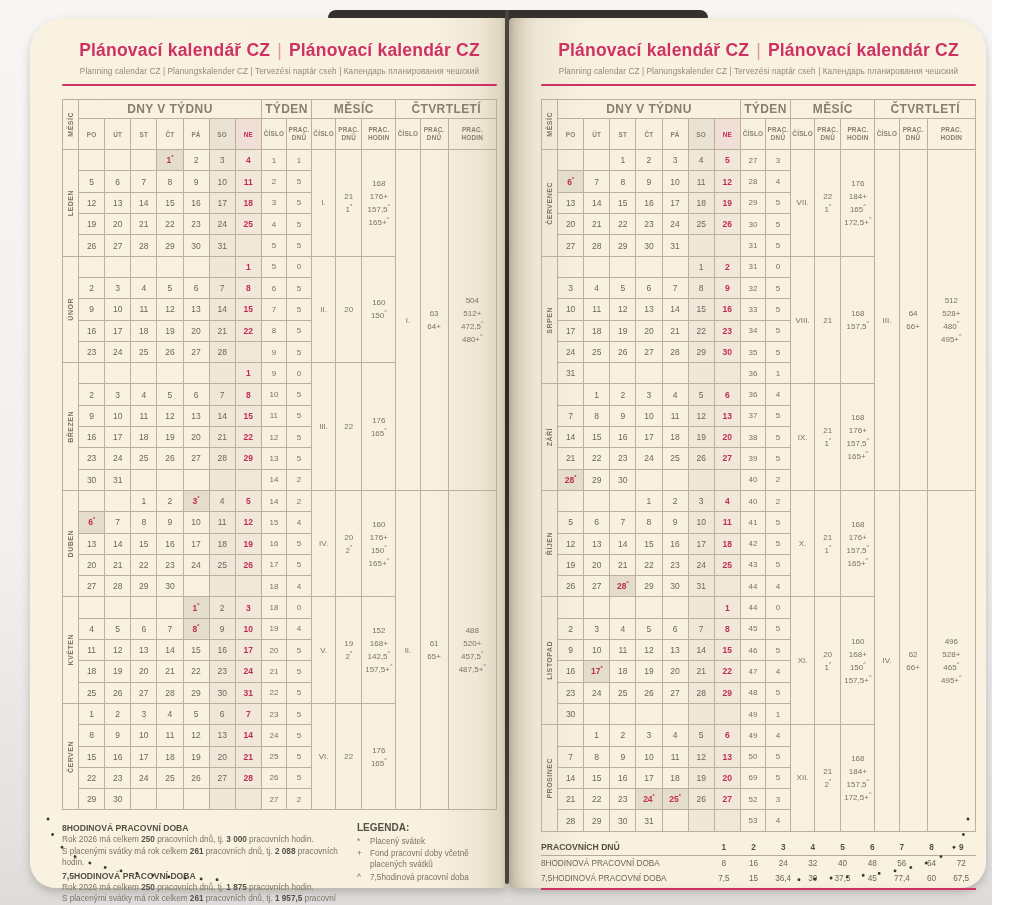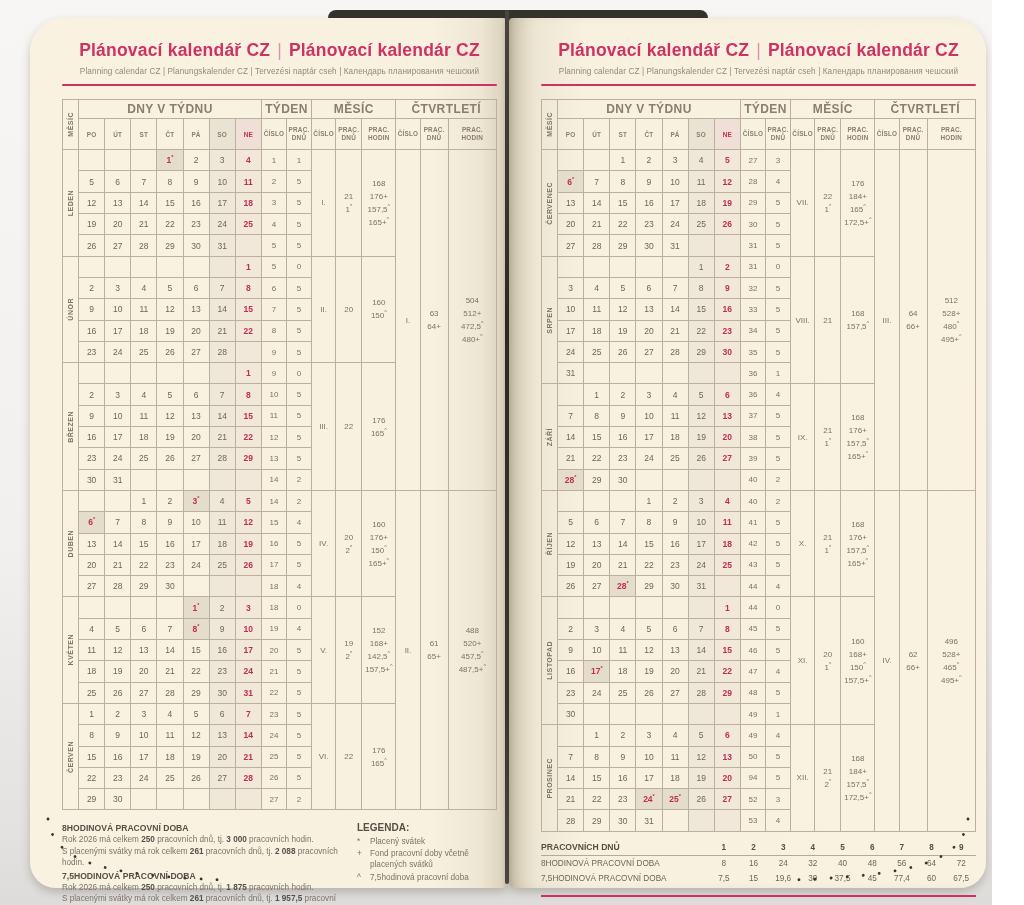--- a/index.html
+++ b/index.html
@@ -45,21 +45,21 @@
   .footer-left{margin-top:11px;display:flex;border-bottom:2.2px solid #cf3162;padding-bottom:9px;}
   .fl-col{flex:1;}
   .fl-title{font-size:8.6px;font-weight:bold;color:#564f44;line-height:12px;margin-top:1px;}
   .fl-line{font-size:8.2px;color:#7c7365;line-height:11.5px;}
   .fl-line .b{font-weight:bold;color:#55504a;}
   .legend{width:140px;padding-left:10px;padding-top:1px;}
   .lg-title{font-size:10px;font-weight:bold;color:#564f44;line-height:12px;}
   .lg-row{display:flex;font-size:8.2px;color:#7c7365;line-height:11px;margin-top:1.5px;}
   .lg-sym{width:13px;color:#7a7265;}
   .lg-txt{flex:1;}
-  .footer-right{margin-top:8px;border-bottom:2.2px solid #cf3162;padding-bottom:9px;}
+  .footer-right{margin-top:8px;border-bottom:2.2px solid #cf3162;padding-bottom:2px;}
   .fr-row{display:flex;align-items:center;height:15px;}
   .fr-head{border-bottom:1.5px solid #b5aa97;font-weight:bold;color:#564f44;}
   .fr-label{width:168px;font-size:8.6px;text-align:left;}
   .fr-label2{font-weight:normal;color:#6d6559;font-size:8.2px;}
   .fr-val{flex:1;font-size:8.2px;text-align:center;color:#6d6559;}
   .fr-head .fr-val{font-weight:bold;color:#564f44;}
   .perf{position:absolute;bottom:3px;z-index:3;}
   .perf-l{left:4px;}
   .perf-r{right:4px;transform:scaleX(-1);}
 </style>
@@ -969,21 +969,21 @@
                   <td class="wnum">5</td>
                 </tr>
                 <tr>
                   <td class="day">14</td>
                   <td class="day">15</td>
                   <td class="day">16</td>
                   <td class="day">17</td>
                   <td class="day">18</td>
                   <td class="day col-so">19</td>
                   <td class="day col-ne red">20</td>
-                  <td class="wnum">94</td>
+                  <td class="wnum">69</td>
                   <td class="wnum">5</td>
                 </tr>
                 <tr>
                   <td class="day">21</td>
                   <td class="day">22</td>
                   <td class="day">23</td>
                   <td class="day hol red">24<sup>*</sup></td>
                   <td class="day hol red">25<sup>*</sup></td>
                   <td class="day col-so">26</td>
                   <td class="day col-ne red">27</td>
@@ -1026,21 +1026,21 @@
               <div class="fr-val">40</div>
               <div class="fr-val">48</div>
               <div class="fr-val">56</div>
               <div class="fr-val">64</div>
               <div class="fr-val">72</div>
             </div>
             <div class="fr-row">
               <div class="fr-label fr-label2">7,5HODINOVÁ PRACOVNÍ DOBA</div>
               <div class="fr-val">7,5</div>
               <div class="fr-val">15</div>
-              <div class="fr-val">19,6</div>
+              <div class="fr-val">36,4</div>
               <div class="fr-val">30</div>
               <div class="fr-val">37,5</div>
               <div class="fr-val">45</div>
               <div class="fr-val">77,4</div>
               <div class="fr-val">60</div>
               <div class="fr-val">67,5</div>
             </div>
           </div>
       </div>
       <svg class="perf perf-r" width="200" height="72">

